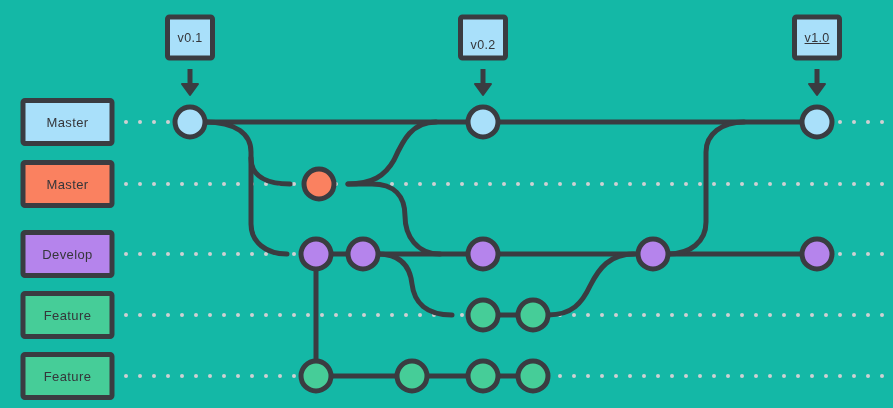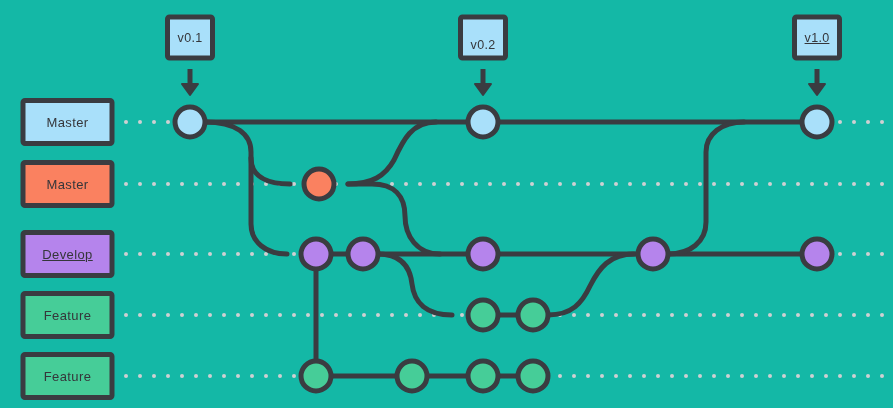--- a/index.html
+++ b/index.html
@@ -442,18 +442,18 @@
       </g>
 
   </svg>
 
   <div id="text-layer">
       <div class="box-label tag-label-text" style="left: 167.5px; top: 17px; width: 45px; height: 41px;">v0.1</div>
       <div class="box-label tag-label-text" style="left: 460.5px; top: 24px; width: 45px; height: 41px;">v0.2</div>
       <div class="box-label tag-label-text" style="left: 794.5px; top: 17px; width: 45px; height: 41px; text-decoration: underline;">v1.0</div>
       <div class="box-label branch-label-text" style="left: 23px; top: 100.5px; width: 89px; height: 43px;">Master</div>
       <div class="box-label branch-label-text" style="left: 23px; top: 162.5px; width: 89px; height: 43px;">Master</div>
-      <div class="box-label branch-label-text" style="left: 23px; top: 232.5px; width: 89px; height: 43px; text-decoration: underline;">Develop</div>
+      <div class="box-label branch-label-text" style="left: 23px; top: 232.5px; width: 89px; height: 43px;">Develop</div>
       <div class="box-label branch-label-text" style="left: 23px; top: 293.5px; width: 89px; height: 43px;">Feature</div>
       <div class="box-label branch-label-text" style="left: 23px; top: 354.5px; width: 89px; height: 43px;">Feature</div>
     </div>
 
 </div>
 
 </body></html>

